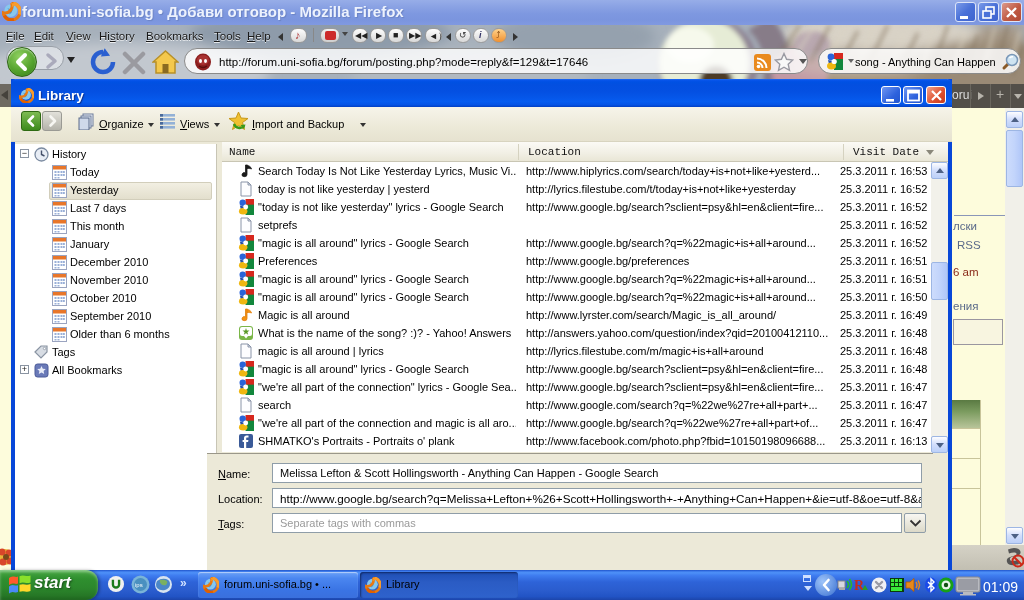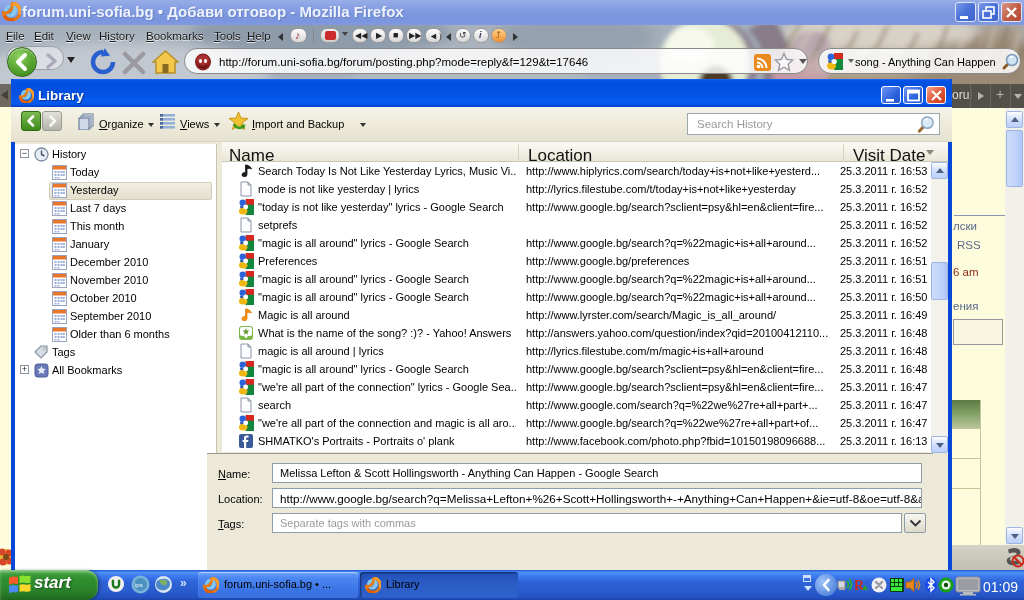--- a/index.html
+++ b/index.html
@@ -57,21 +57,21 @@
 
 #treepane { position:absolute; left:0; top:65px; width:201px; height:426px; background:#fff; }
 .trow { position:absolute; left:0; width:201px; height:18px; }
 .trow .expander { position:absolute; left:5px; top:2px; width:9px; height:9px; border:1px solid #8a94a2; background:#fff; font-size:9px; line-height:7px; text-align:center; color:#222; }
 .ticon { position:absolute; top:0px; }
 .ttext { position:absolute; top:1px; font-size:11px; color:#000; white-space:nowrap; }
 #treesel { position:absolute; left:34px; top:38px; width:163px; height:18px; background:linear-gradient(180deg,#f2efe2,#e3dfcd); border:1px solid #d2cebb; border-radius:2px; }
 #splitter { position:absolute; left:201px; top:65px; width:6px; height:426px; background:#ece9d8; border-left:1px solid #c8c5b5; }
 #listhdr { position:absolute; left:207px; top:63px; width:726px; height:20px;
   background:linear-gradient(180deg,#fbfaf5 0%,#f1efe4 60%,#e9e6d6 100%); border-bottom:1px solid #c9c6b4; }
-.hcol { position:absolute; top:4px; font-size:17px; color:#111; }
+.hcol { position:absolute; top:4px; font-size:11px; color:#111;font-family:Liberation Mono, monospace; }
 #listbody { position:absolute; left:207px; top:83px; width:710px; height:290px; background:#fff; }
 .row { position:absolute; left:0; height:18px; width:710px; }
 .rname { position:absolute; left:36px; top:3px; width:258px; overflow:hidden; font-size:11px; color:#000; white-space:nowrap; }
 .rloc  { position:absolute; left:304px; top:3px; width:306px; overflow:hidden; font-size:11px; color:#000; white-space:nowrap; }
 .rdate { position:absolute; left:618px; top:3px; font-size:11px; color:#000; white-space:nowrap; }
 .ric { position:absolute; left:16px; top:1px; width:16px; height:16px; }
 #listscroll { position:absolute; left:916px; top:83px; width:17px; height:291px; background:#f2f1ea; }
 .sbtn { position:absolute; left:0; width:17px; height:17px; border-radius:2px; background:linear-gradient(180deg,#fdfdff 0%,#d2defc 50%,#bcd0f8 100%); border:1px solid #9db6e4; }
 .sarr { position:absolute; left:3.5px; width:0; height:0; border-left:4px solid transparent; border-right:4px solid transparent; }
 .sthumb { position:absolute; left:0; width:17px; border-radius:2px; background:linear-gradient(90deg,#cddcfc 0%,#c2d4fb 50%,#b0c6f8 100%); border:1px solid #9db6e4; }
@@ -378,28 +378,20 @@
     </svg>
     <div class="tbtxt" style="left:169px"><u>V</u>iews</div>
     <div style="position:absolute;left:203px;top:16px;width:0;height:0;border-left:3.5px solid transparent;border-right:3.5px solid transparent;border-top:4px solid #333"></div>
     <svg style="position:absolute;left:218px;top:5px" width="19" height="19" viewBox="0 0 19 19">
       <path d="M9.5 0 L12 6 L19 6.5 L13.5 10.5 L15.5 17.5 L9.5 13.5 L3.5 17.5 L5.5 10.5 L0 6.5 L7 6 Z" fill="#f0c030" stroke="#c89818" stroke-width="1"></path>
       <path d="M5 12 A 6 6 0 0 0 15 14" stroke="#3a9a1a" stroke-width="2.4" fill="none"></path>
       <path d="M15 17 L16.5 12.5 L11.5 13 Z" fill="#3a9a1a"></path>
     </svg>
     <div class="tbtxt" style="left:241px"><u>I</u>mport and Backup</div>
     <div style="position:absolute;left:349px;top:16px;width:0;height:0;border-left:3.5px solid transparent;border-right:3.5px solid transparent;border-top:4px solid #333"></div>
-    <div id="searchhist">
-        <span>Search History</span>
-      <svg style="position:absolute;right:4px;top:1px" width="20" height="20" viewBox="0 0 21 21">
-        <line x1="4.5" y1="17" x2="10" y2="11" stroke="#9a6a30" stroke-width="3.2" stroke-linecap="round"></line>
-        <circle cx="13" cy="8" r="6" fill="#d8eaf6" stroke="#8aa8c4" stroke-width="1.6"></circle>
-        <path d="M10 5.5 A 4 4 0 0 1 13.5 4.2" stroke="#fff" stroke-width="1.5" fill="none"></path>
-      </svg>
-    </div>
   </div>
   <div id="treepane">
     <div class="trow" style="top:3px">
       <span class="expander">−</span>
       <svg class="ticon" style="left:19px" width="15" height="15" viewBox="0 0 15 15">
           <circle cx="7.5" cy="7.5" r="6.5" fill="#e8edf5" stroke="#7a8aa0" stroke-width="1.3"></circle>
           <path d="M7.5 3.5 L7.5 7.5 L10.5 9" stroke="#44506a" stroke-width="1.4" fill="none"></path>
         </svg>
       <span class="ttext" style="left:37px">History</span>
     </div>
@@ -626,21 +618,21 @@
         </svg>
         <span class="rname">Search Today Is Not Like Yesterday Lyrics, Music Vi...</span>
         <span class="rloc">http://www.hiplyrics.com/search/today+is+not+like+yesterd...</span>
         <span class="rdate">25.3.2011 г. 16:53</span>
       </div>
 <div class="row" style="top:18px">
         <svg class="ric" viewBox="0 0 16 16">
           <path d="M3 1 L10 1 L13 4 L13 15 L3 15 Z" fill="#fdfdff" stroke="#8a94a8" stroke-width="1"></path>
           <path d="M10 1 L10 4 L13 4 Z" fill="#d8e0ec" stroke="#8a94a8" stroke-width="1"></path>
         </svg>
-        <span class="rname">mode is not like yesterday | lyrics</span>
+        <span class="rname">today is not like yesterday | yesterd</span>
         <span class="rloc">http://lyrics.filestube.com/t/today+is+not+like+yesterday</span>
         <span class="rdate">25.3.2011 г. 16:52</span>
       </div>
 <div class="row" style="top:36px">
         <svg class="ric" viewBox="0 0 17 17">
           <rect x="8" y="0" width="9" height="8" fill="#d6281e"></rect>
           <rect x="8" y="6" width="9" height="11" fill="#12873c"></rect>
           <circle cx="5" cy="4" r="3.4" fill="#2a64d8"></circle>
           <path d="M2 7 L8 8.5 L3 11 Z" fill="#2a50a8"></path>
           <ellipse cx="5.5" cy="13" rx="4.5" ry="3.4" fill="#efb710"></ellipse>

